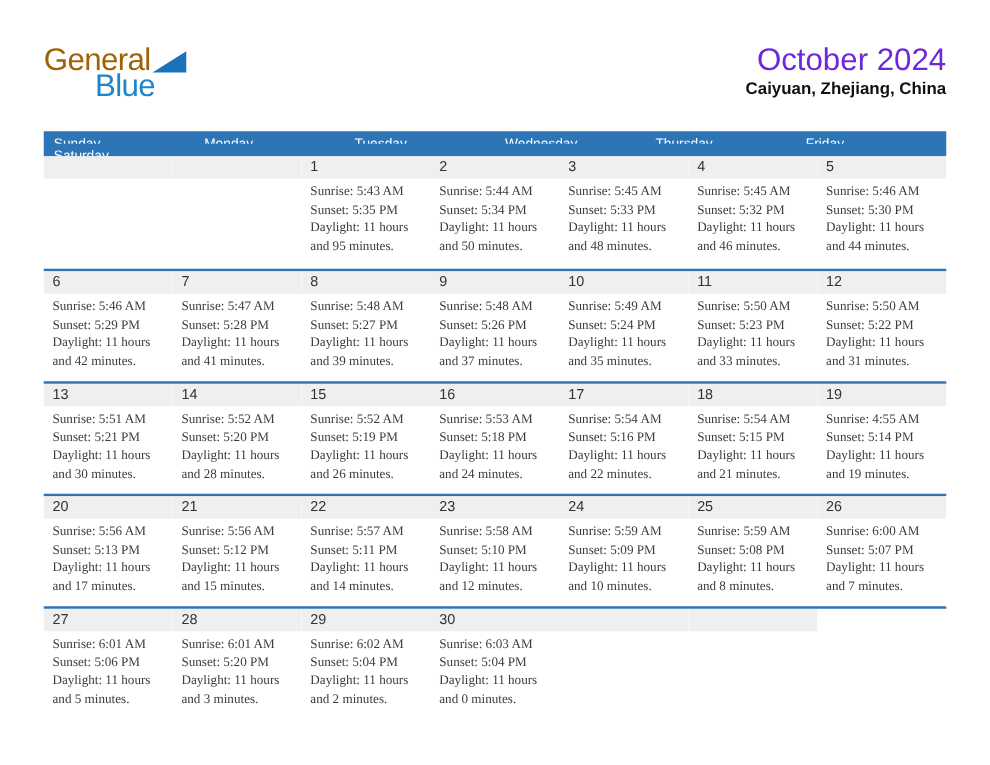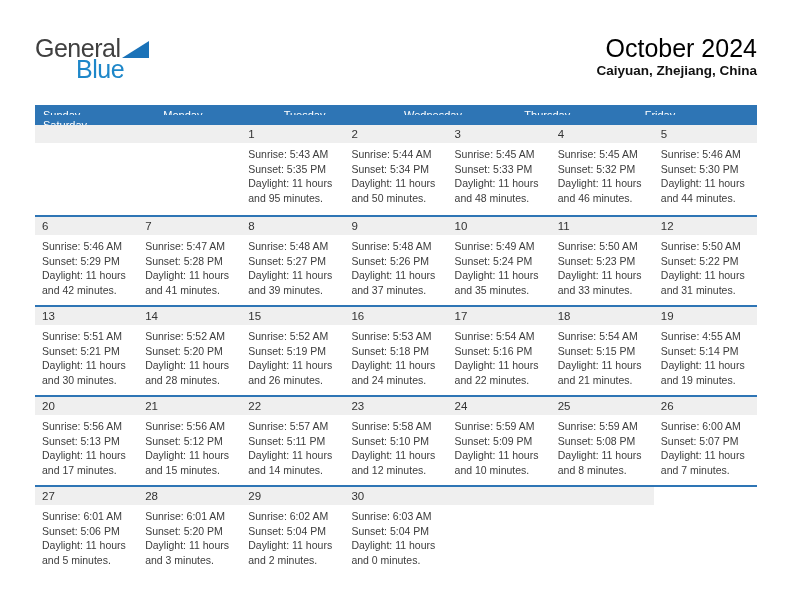--- a/index.html
+++ b/index.html
@@ -6,30 +6,30 @@
   body{
     width:792px;height:612px;background:#ffffff;position:relative;
     font-family:"Liberation Sans", sans-serif;
     -webkit-font-smoothing:antialiased;
   }
   .page{position:absolute;inset:0;}
 
   
   .logo{position:absolute;left:35px;top:36px;line-height:1;}
   .logo-line1{display:flex;align-items:flex-end;}
-  .logo-general{font-size:25px;color:#404040;letter-spacing:-0.5px;}
+  .logo-general{font-size:25px;color:#a16207;letter-spacing:-0.5px;}
   .logo-tri{
     width:0;height:0;margin-left:2px;margin-bottom:3px;
     border-bottom:17px solid #1a72b8;
     border-left:27px solid transparent;
   }
   .logo-blue{font-size:25px;color:#1e87c9;margin-left:41px;margin-top:-4px;letter-spacing:-0.5px;}
 
   .titles{position:absolute;right:35px;top:34px;text-align:right;}
-  .title{font-size:25px;color:#000000;}
+  .title{font-size:25px;color:#6d28d9;}
   .subtitle{font-size:13.5px;font-weight:bold;color:#111111;margin-top:0;}
 
   
   .calendar{position:absolute;left:35px;right:35px;top:105px;}
   .weekday-row{
     display:grid;grid-template-columns:repeat(6,1fr);
     background:#2e75b5;height:20px;
   }
   .weekday-cell{
     color:#ffffff;font-size:11px;line-height:20px;padding-left:8px;
@@ -38,21 +38,21 @@
   .week-row{
     display:grid;grid-template-columns:repeat(7,1fr);
     height:90px;box-sizing:border-box;
   }
   .week-row.has-sep{border-top:2px solid #2e75b5;}
   .day-cell{overflow:hidden;}
   .day-band{
     background:#efefef;height:18px;line-height:18px;
     font-size:11.5px;color:#333333;padding-left:7px;
   }
-  .day-details{padding:4px 4px 0 7px;font-size:10.5px;line-height:14.5px;color:#3c3c3c;}
+  .day-details{padding:4px 4px 0 7px;font-size:10.5px;line-height:14.5px;color:#3c3c3c;font-family:Liberation Serif, serif;}
   .day-details div{white-space:nowrap;}
 </style>
 </head>
 <body>
 
 <div class="page">
 
   <div class="logo">
     <div class="logo-line1">
       <span class="logo-general">General</span>

